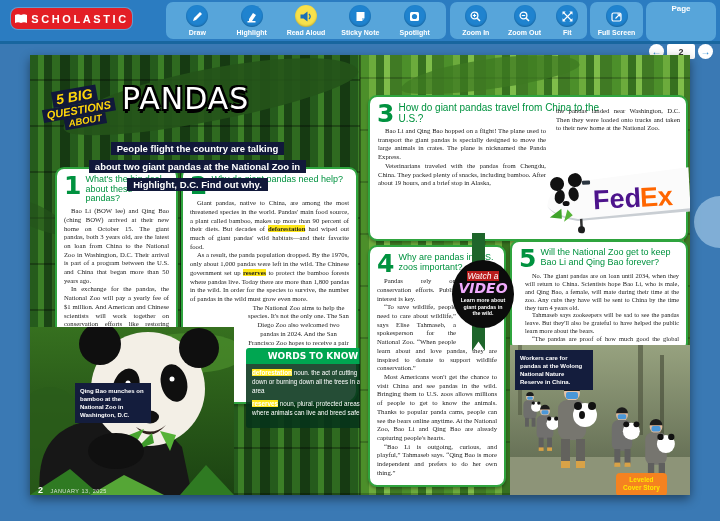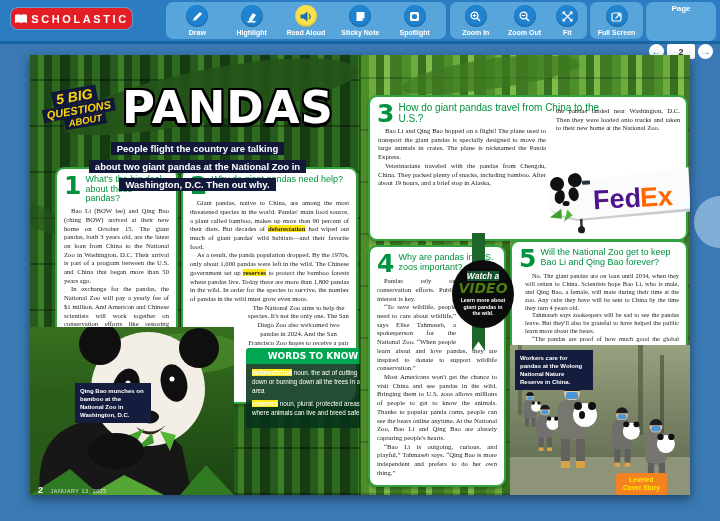--- a/index.html
+++ b/index.html
@@ -33,22 +33,22 @@
     repeating-linear-gradient(90deg,#255b1c 0 8px,#3c7f27 8px 14px,#1b4515 14px 22px,#2f6a20 22px 30px,#163a12 30px 40px);}
   #pgR{left:330px;background-color:#2c641b;background-image:
     repeating-linear-gradient(0deg, rgba(0,0,0,.20) 0 2px, transparent 2px 52px),
     repeating-linear-gradient(90deg,#4c8f2a 0 9px,#6cab3c 9px 16px,#36701f 16px 24px,#7fbd4a 24px 30px,#407a24 30px 42px);}
   #fold{position:absolute;left:329px;top:0;width:2px;height:440px;background:rgba(0,0,0,.35);z-index:8;}
   .leaf{position:absolute;background:#25541a;border-radius:50%/60% 60% 40% 40%;opacity:.9;z-index:1;}
   
   .kicker{position:absolute;left:10px;top:33px;transform:rotate(-10deg);z-index:3;}
   .kicker div{display:table;background:#11183a;color:#ffd60a;font-style:italic;font-weight:bold;padding:0 4px;line-height:1.15;}
   .k1{font-size:14px;margin-left:14px;} .k2{font-size:11px;margin-left:2px;} .k3{font-size:9.5px;margin-left:22px;}
-  .bigtitle{position:absolute;left:92px;top:26px;width:240px;z-index:3;color:#fff;font-weight:bold;
-    font-family:"DejaVu Sans",sans-serif;font-size:45px;letter-spacing:1px;
+  .bigtitle{position:absolute;left:92px;top:26px;width:240px;z-index:3;color:#fff;font-weight:normal;
+    font-family:"DejaVu Sans",sans-serif;font-size:30px;letter-spacing:1px;
     text-shadow:-2px -2px 0 #000,2px -2px 0 #000,-2px 2px 0 #000,2px 2px 0 #000,0 4px 0 #000;}
   .subtitle{position:absolute;left:15px;top:83px;width:305px;text-align:center;z-index:3;}
   .subtitle span{display:inline-block;background:#11183a;color:#fff;font-weight:bold;font-size:9.5px;
     padding:1px 6px;margin-top:1px;}
   
   .qcard{position:absolute;background:#fff;border:2px solid #2fa43e;border-radius:9px;padding:6px 7px;z-index:2;
          box-shadow:0 2px 3px rgba(0,0,0,.3);box-sizing:border-box;}
   .qhead{display:flex;gap:4px;align-items:flex-start;margin-bottom:3px;}
   .qnum{font-weight:bold;font-size:25px;line-height:.85;color:#00923f;font-family:"DejaVu Sans",sans-serif;}
   .qtitle{font-weight:normal;font-size:9px;line-height:1.08;color:#00923f;}
@@ -67,22 +67,22 @@
   #wtk .wtk-body{background:rgba(7,52,26,.88);color:#fff;font-size:6.3px;line-height:1.4;padding:5px 6px;}
   #wtk p{margin:0 0 5px 0;}
   .footerL{position:absolute;left:8px;top:424px;z-index:6;color:#fff;}
   .footerL b{font-size:9px;} .footerL span{font-size:5.5px;opacity:.8;margin-left:3px;letter-spacing:.5px;}
   
   #plane{position:absolute;left:183px;top:96px;width:147px;height:98px;z-index:3;}
   #ribbon{position:absolute;left:112px;top:178px;width:13px;height:118px;background:#1e652b;z-index:3;
           clip-path:polygon(0 0,100% 0,100% 100%,50% 92%,0 100%);}
   #video-badge{position:absolute;left:92px;top:205px;width:62px;height:68px;background:#0b0b0b;border-radius:50%;
     z-index:5;display:flex;flex-direction:column;align-items:center;justify-content:center;text-align:center;cursor:pointer;}
-  #video-badge .v1{background:#14532d;color:#fff;font-weight:bold;font-size:8.5px;font-style:italic;}
-  #video-badge .v2{color:#4d7c0f;font-weight:bold;font-size:14px;font-style:italic;line-height:1;
+  #video-badge .v1{background:#b91c1c;color:#fff;font-weight:normal;font-size:8.5px;font-style:italic;}
+  #video-badge .v2{color:#f0abfc;font-weight:bold;font-size:14px;font-style:italic;line-height:1;
                    font-family:"DejaVu Sans",sans-serif;}
   #video-badge .v3{color:#fff;font-weight:bold;font-size:5.3px;line-height:1.25;width:48px;margin-top:2px;}
   #workers-photo{position:absolute;left:150px;top:290px;width:180px;height:150px;z-index:3;}
   #leveled{position:absolute;left:256px;top:418px;z-index:6;background:#f58220;border-radius:4px;color:#ffe600;
            font-weight:bold;font-size:6.5px;text-align:center;padding:3px 7px;line-height:1.3;cursor:pointer;}
   #hotspot{position:absolute;right:-26px;top:196px;width:52px;height:52px;border-radius:50%;
            background:rgba(186,219,243,.55);z-index:2;}
 </style>
 </head>
 <body>
@@ -215,21 +215,21 @@
 
       <div class="kicker">
         <div class="k1">5 BIG</div>
         <div class="k2">QUESTIONS</div>
         <div class="k3">ABOUT</div>
       </div>
       <div class="bigtitle">PANDAS</div>
       <div class="subtitle">
         <span>People flight the country are talking</span><br>
         <span>about two giant pandas at the National Zoo in</span><br>
-        <span>Washington, D.C. Then out why.</span>
+        <span>Highlight, D.C. Find out why.</span>
       </div>
 
       <div class="qcard" style="left:25px;top:112px;width:123px;height:212px;">
         <div class="qhead">
           <span class="qnum">1</span>
           <span class="qtitle">What's the big deal about these pandas?</span>
         </div>
         <div class="qbody">
           <p>Bao Li (BOW lee) and Qing Bao (ching BOW) arrived at their new home on October 15. The giant pandas, both 3 years old, are the latest on loan from China to the National Zoo in Washington, D.C. Their arrival is part of a program between the U.S. and China that began more than 50 years ago.</p>
           <p>In exchange for the pandas, the National Zoo will pay a yearly fee of $1 million. And American and Chinese scientists will work together on conservation efforts like restoring panda habitats and preventing diseases.</p>

